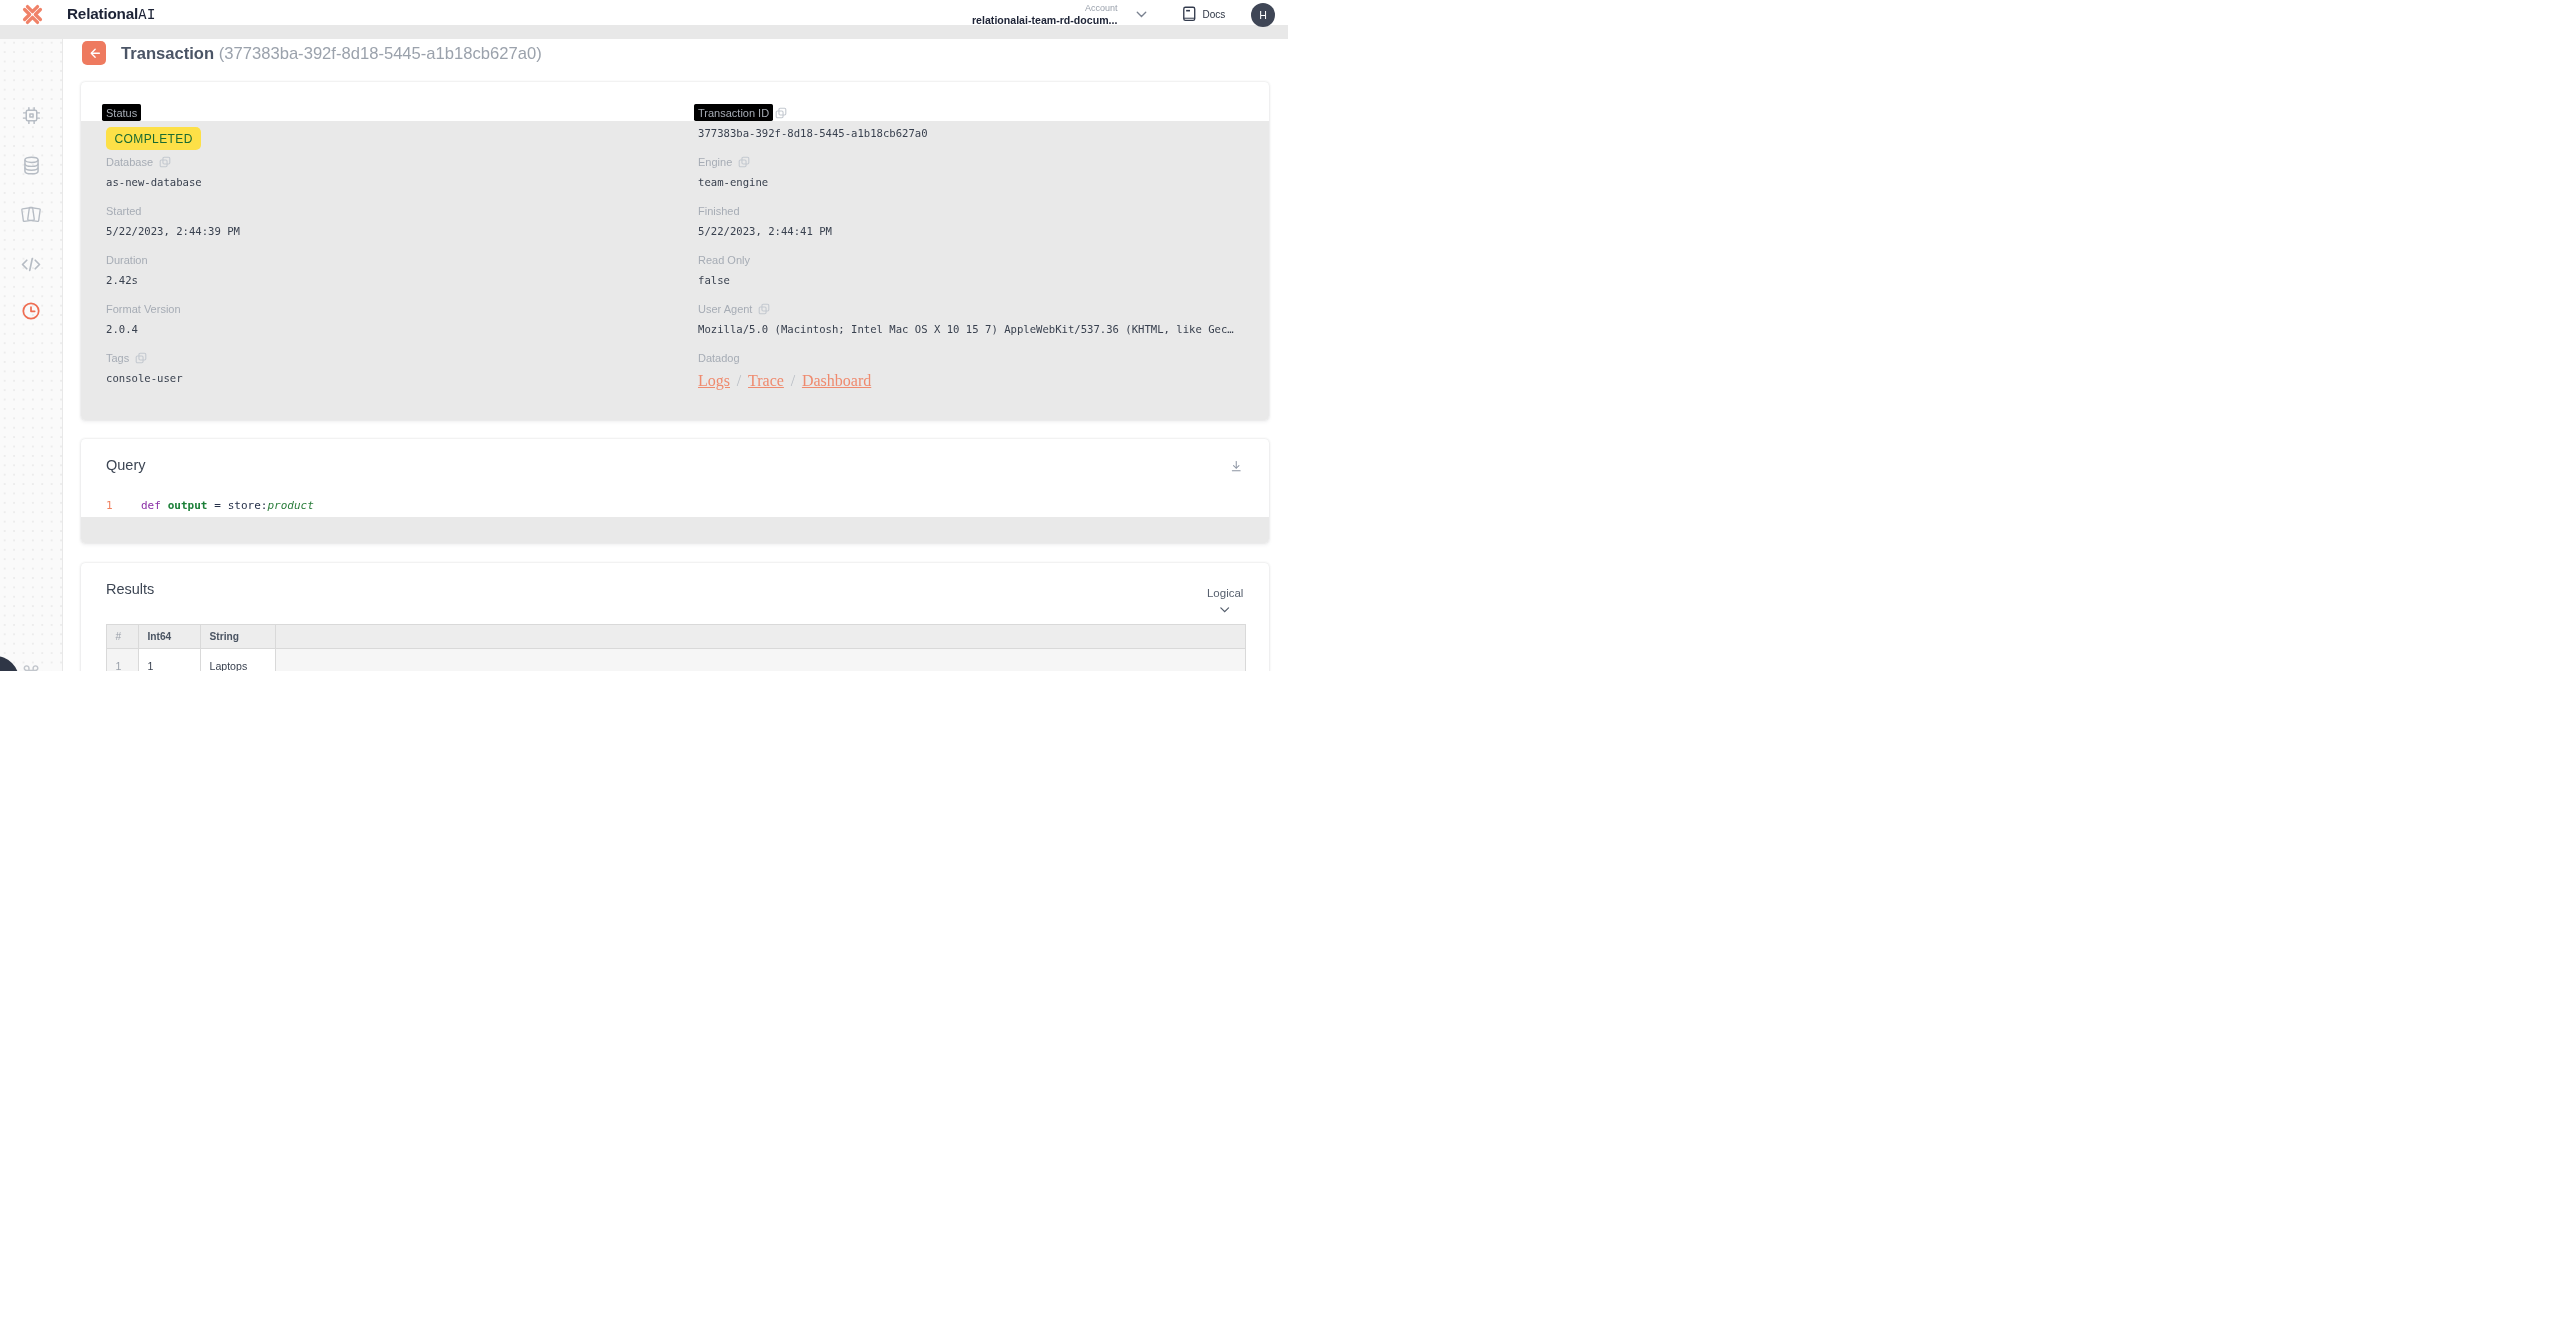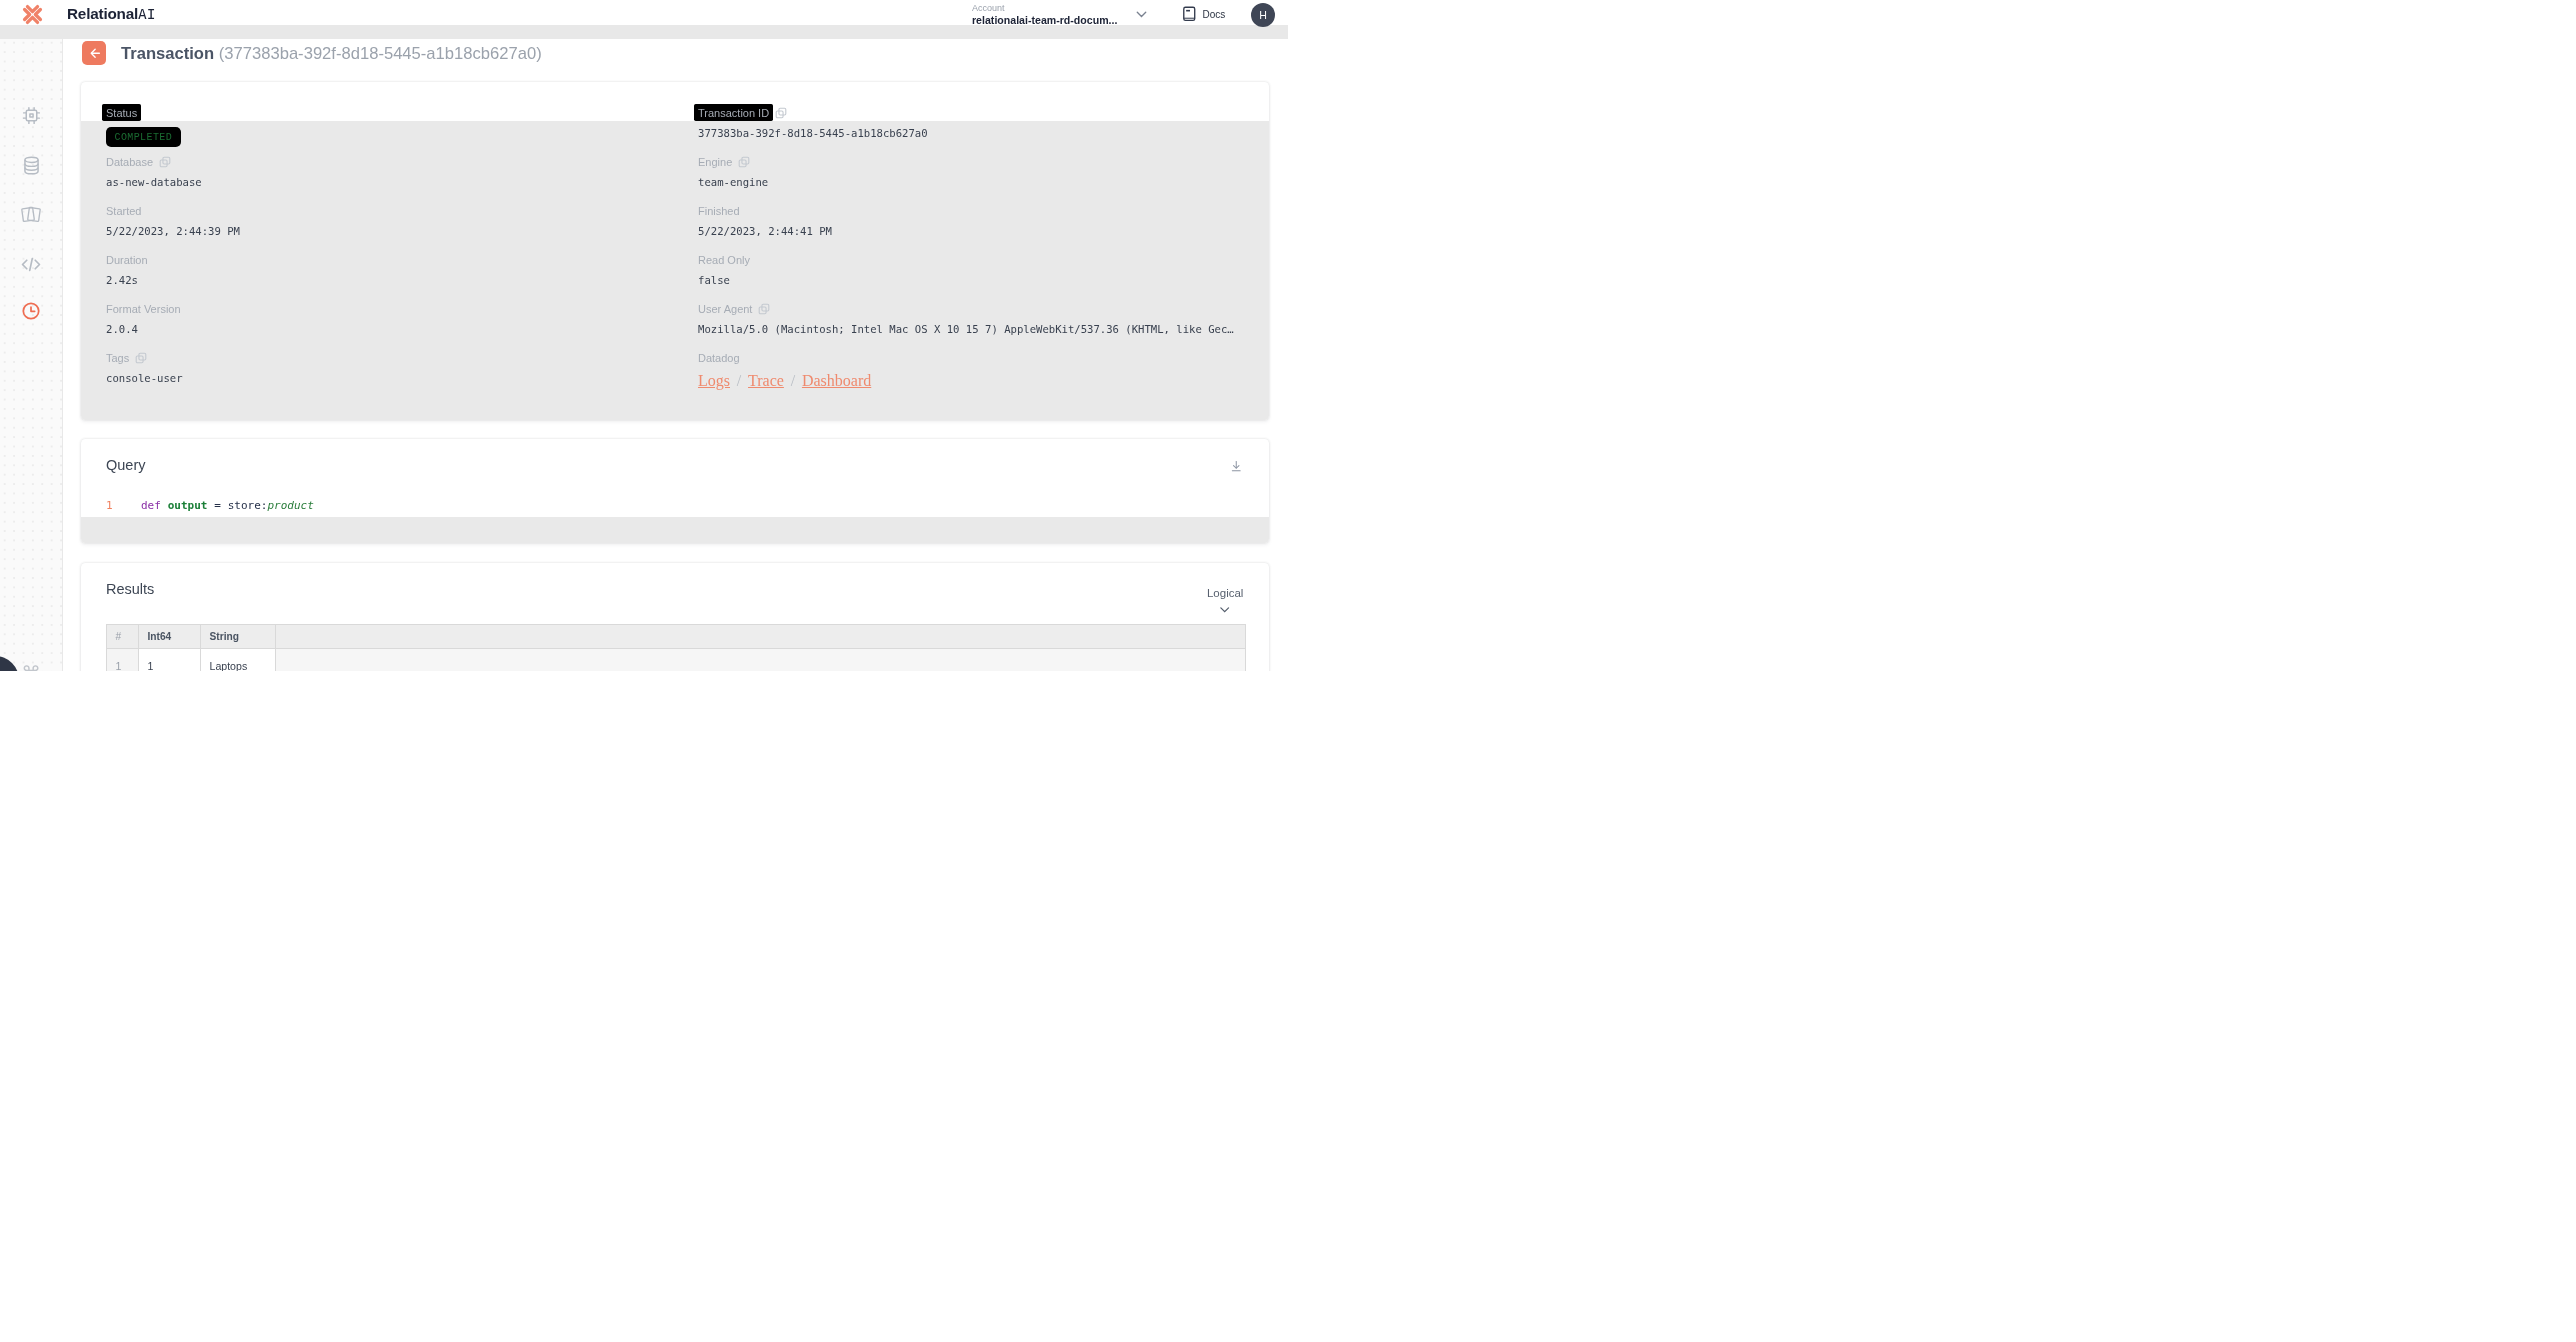--- a/index.html
+++ b/index.html
@@ -10,21 +10,21 @@
   .topbar { position:absolute; left:0; top:0; width:1288px; height:25px; background:#ffffff; z-index:30; }
   .grayband { position:absolute; left:0; top:25px; width:1288px; height:13.6px; background:#e8e8e8; z-index:10; }
 
   .logo { position:absolute; left:21px; top:2.6px; display:flex; align-items:center; gap:23px; z-index:31; }
   .logo-mark { width:23px; height:23px; }
   .logo-text { font-size:15.3px; color:#1d2336; letter-spacing:-0.2px; }
   .logo-text b { font-weight:800; }
   .logo-text .light { font-weight:300; font-family:"DejaVu Sans Mono", monospace; font-size:14.5px; }
 
   .account { position:absolute; left:972px; top:2.6px; z-index:31; }
-  .account-label { font-size:9px; color:#9aa1ac; margin-bottom:1.7px; }
+  .account-label { font-size:9px; color:#9aa1ac; margin-bottom:1.7px;text-align:right; }
   .account-name { font-size:10.6px; font-weight:700; color:#1d2336; }
   .account-chevron { position:absolute; left:1136px; top:11px; z-index:31; }
   .docs { position:absolute; left:1182px; top:6px; display:flex; align-items:center; gap:6px; z-index:31; }
   .docs-label { font-size:10px; color:#2b3342; }
   .avatar { position:absolute; left:1251px; top:3.4px; width:24px; height:24px; border-radius:50%;
             background:#3f4656; color:#ffffff; font-size:10.6px; display:flex; align-items:center;
             justify-content:center; z-index:31; }
 
   
   .sidebar { position:absolute; left:0; top:38px; width:63px; bottom:0; background:#fafafa;
@@ -53,22 +53,22 @@
   .card-query   .gray-panel { top:78px; }
 
   
   .fields-grid { position:absolute; left:25px; right:25px; top:24px; display:grid;
                  grid-template-columns:592px 1fr; grid-auto-rows:49px; z-index:2; }
   .field-label { display:flex; align-items:center; gap:6px; height:13.6px; margin-bottom:7.7px;
                  font-size:11px; color:#a6acb5; }
   .chip { display:inline-block; background:#000000; padding:2.6px 4.3px; margin:-2.6px -4.3px; border-radius:1.7px; }
   .field-value { font-family:"DejaVu Sans Mono", monospace; font-size:10.6px; color:#39414f;
                  white-space:pre; overflow:hidden; }
-  .badge { display:inline-block; font-family:Liberation Mono, monospace; font-size:10px;
-           letter-spacing:0.4px; color:#1a6b31; background:#000000; padding:4.3px 8.5px; border-radius:5.1px; }
+  .badge { display:inline-block; font-family:Liberation Sans, sans-serif; font-size:12px;
+           letter-spacing:0.4px; color:#1a6b31; background:#fde047; padding:4.3px 8.5px; border-radius:5.1px; }
   .copy-icon { cursor:pointer; flex:0 0 auto; }
   .dd-links { font-family:Liberation Serif, serif; font-size:16px; }
   .dd-link { color:#ef8a6e; text-decoration:underline; cursor:pointer; }
   .dd-sep { color:#b9bec5; margin:0 6.8px; text-decoration:none; }
 
   
   .card-title { position:absolute; left:25px; top:18px; font-size:14.5px; font-weight:400; color:#3d4654; }
   .download-btn { position:absolute; right:25.6px; top:20.4px; cursor:pointer; }
   .code-line { position:absolute; left:25px; top:60px; font-family:"DejaVu Sans Mono", monospace;
                font-size:11px; z-index:2; white-space:pre; }

